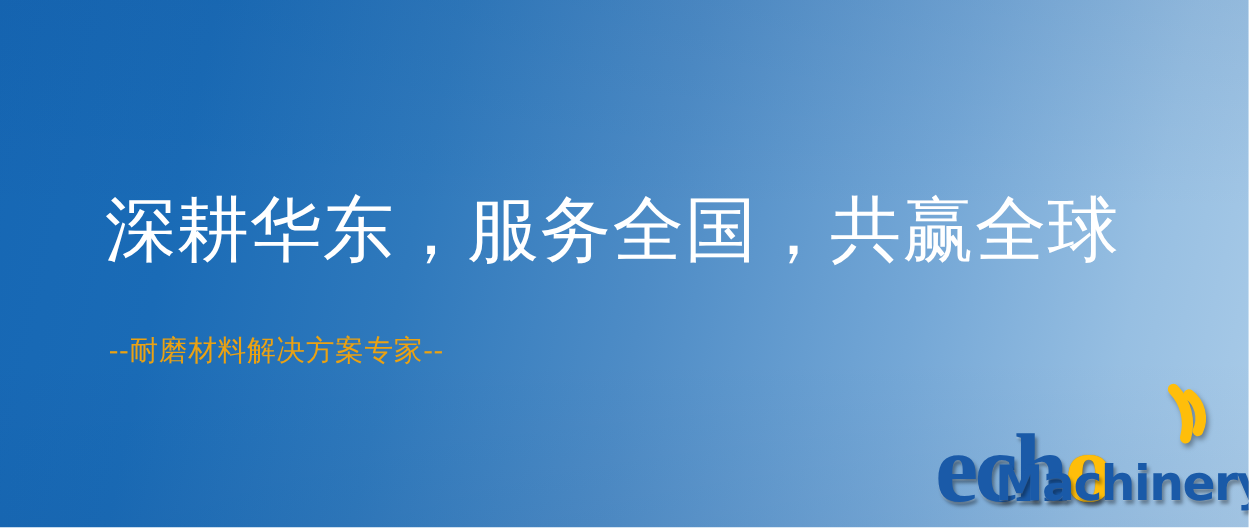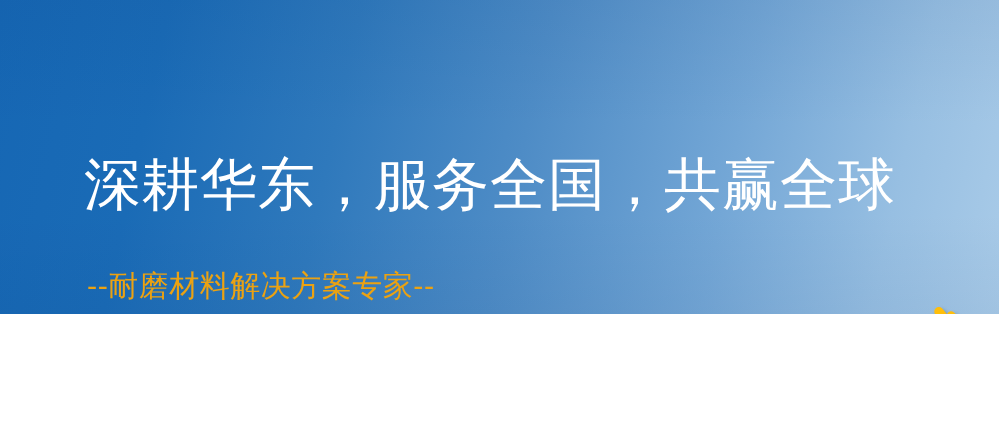--- a/index.html
+++ b/index.html
@@ -4,21 +4,21 @@
 <style>
   html, body {
     margin: 0;
     padding: 0;
     background: #ffffff;
   }
 
   .banner {
     position: relative;
     width: 999px;
-    height: 314px;
+    height: 422px;
     overflow: hidden;
     font-family: "Liberation Sans", sans-serif;
     
     background:
       linear-gradient(102deg,
         #1667b4 0%,
         #1a6bb6 16%,
         #2f79bc 34%,
         #4e8cc6 52%,
         #74a7d6 72%,
@@ -51,21 +51,21 @@
     letter-spacing: 1px;
     white-space: nowrap;
   }
 
   .subtitle {
     position: absolute;
     left: 87px;
     top: 268px;
     color: #eba212;
     font-family: "DejaVu Serif", "Liberation Serif", serif;
-    font-size: 30px;
+    font-size: 23px;
     line-height: 1.2;
     font-weight: 400;
     letter-spacing: 0.5px;
     white-space: nowrap;
   }
 
   
   .logo {
     position: absolute;
     left: 748px;

